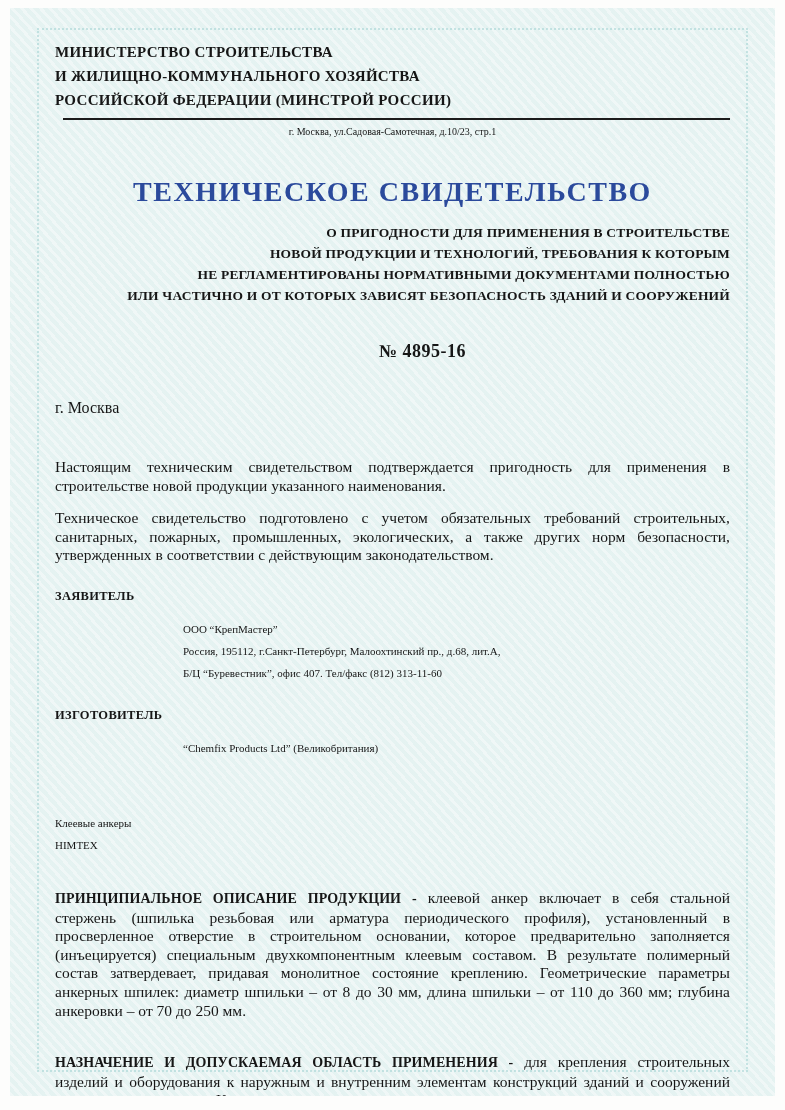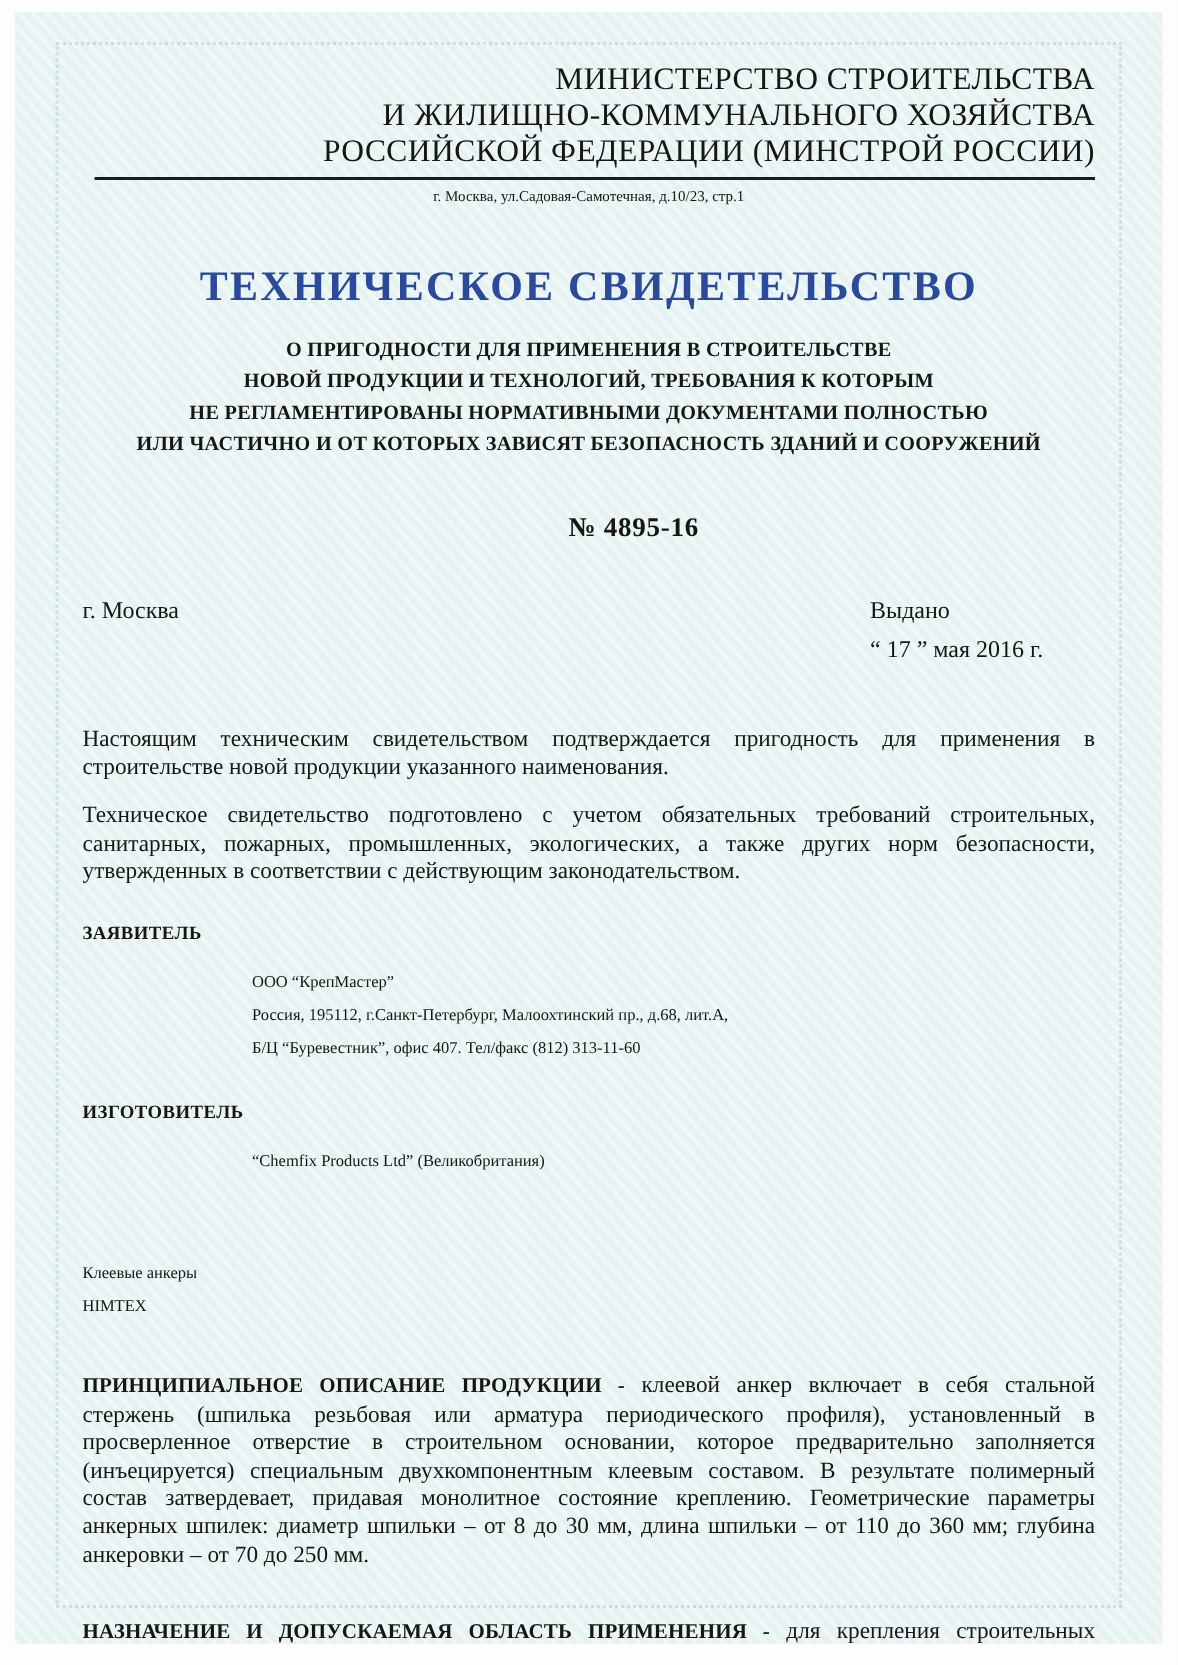--- a/index.html
+++ b/index.html
@@ -28,23 +28,23 @@
     top: 20px; left: 27px; right: 27px; bottom: 24px;
     border: 2px dotted rgba(148,205,205,0.45);
     pointer-events: none;
   }
   .content {
     position: relative;
     padding: 0 45px;
   }
   .ministry {
     padding-top: 32px;
-    text-align: right;
-    font-weight: normal;
-    font-size: 21px;
+    text-align: left;
+    font-weight: bold;
+    font-size: 15px;
     line-height: 24px;
     letter-spacing: 0.3px;
   }
   .rule {
     border-top: 2px solid #1c1c1c;
     margin: 6px 0 3px 8px;
   }
   .address {
     text-align: center;
     font-size: 10px;
@@ -53,21 +53,21 @@
   .title {
     margin: 36px 0 0 0;
     text-align: center;
     color: #2b4a9c;
     font-size: 28px;
     font-weight: bold;
     letter-spacing: 1.5px;
   }
   .subtitle {
     margin-top: 14px;
-    text-align: center;
+    text-align: right;
     font-weight: bold;
     font-size: 13.5px;
     line-height: 21px;
     letter-spacing: 0.2px;
   }
   .number {
     margin-top: 35px;
     text-align: center;
     font-weight: bold;
     font-size: 18px;
@@ -87,21 +87,21 @@
     margin: 14px 0 0 0;
     font-size: 15.5px;
     line-height: 18.6px;
     text-align: justify;
   }
   .first-par { margin-top: 41px; }
   .parties { margin-top: 18px; }
   .party-row {
     display: grid;
     grid-template-columns: 113px 1fr;
-    column-gap: 0;
+    column-gap: 15px;
     margin-top: 19px;
   }
   .party-label {
     font-weight: bold;
     font-size: 12.5px;
     line-height: 19px;
     letter-spacing: 0.3px;
     padding-top: 3px;
   }
   .party-value {
@@ -135,24 +135,20 @@
       <div>О ПРИГОДНОСТИ ДЛЯ ПРИМЕНЕНИЯ В СТРОИТЕЛЬСТВЕ</div>
       <div>НОВОЙ ПРОДУКЦИИ И ТЕХНОЛОГИЙ, ТРЕБОВАНИЯ К КОТОРЫМ</div>
       <div>НЕ РЕГЛАМЕНТИРОВАНЫ НОРМАТИВНЫМИ ДОКУМЕНТАМИ ПОЛНОСТЬЮ</div>
       <div>ИЛИ ЧАСТИЧНО И ОТ КОТОРЫХ ЗАВИСЯТ БЕЗОПАСНОСТЬ ЗДАНИЙ И СООРУЖЕНИЙ</div>
     </div>
 
     <div class="number">№  4895-16</div>
 
     <div class="dateline">
       <span>г. Москва</span>
-      <span class="issued-block">
-        <div>Выдано</div>
-        <div class="date">“ 17 ”  мая  2016 г.</div>
-      </span>
     </div>
 
     <p class="body-par first-par">Настоящим техническим свидетельством подтверждается пригодность для применения в строительстве новой продукции указанного наименования.</p>
     <p class="body-par">Техническое свидетельство подготовлено с учетом обязательных требований строительных, санитарных, пожарных, промышленных, экологических, а также других норм безопасности, утвержденных в соответствии с действующим законодательством.</p>
 
     <div class="parties">
 
       <div class="party-row">
         <div class="party-label">ЗАЯВИТЕЛЬ</div>
         <div class="party-value">

